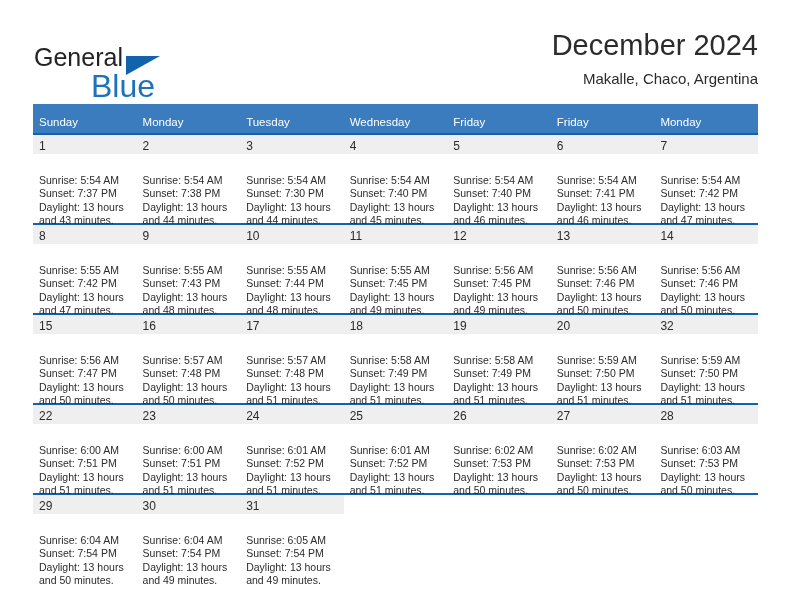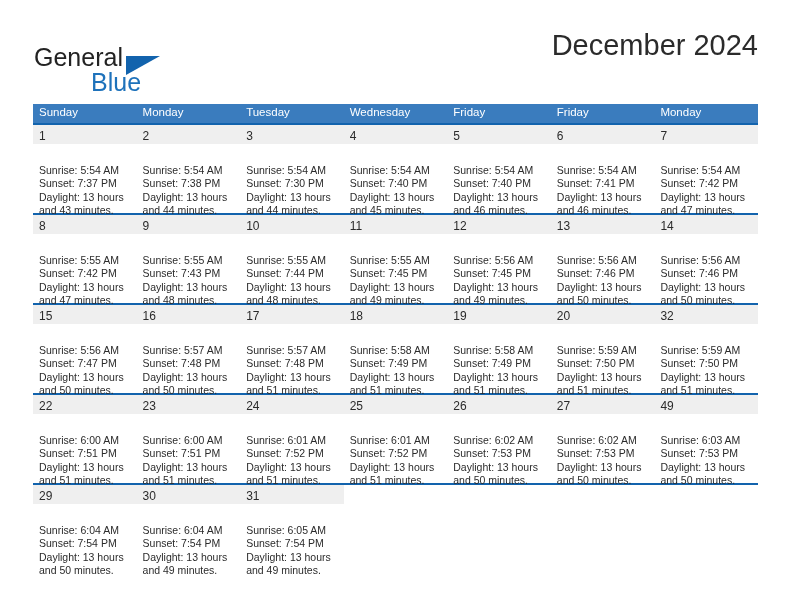--- a/index.html
+++ b/index.html
@@ -45,21 +45,21 @@
     top: 0;
     font-size: 25px;
     color: #232323;
     letter-spacing: 0px;
     font-family: "Liberation Sans", sans-serif;
   }
   .brand-blue {
     position: absolute;
     left: 57px;
     top: 25px;
-    font-size: 25px;
+    font-size: 32px;
     color: #1e72bb;
     font-family: "Liberation Sans", sans-serif;
   }
   .brand-flag {
     position: absolute;
     left: 92px;
     top: 13px;
     width: 0;
     height: 0;
     border-left: 34px solid #1263ad;
@@ -98,21 +98,21 @@
     border-collapse: collapse;
     table-layout: fixed;
   }
 
   .calendar th {
     background: #3a7cbe;
     color: #ffffff;
     font-size: 11.5px;
     font-weight: normal;
     text-align: left;
-    padding: 2px 0 5px 6px;
+    padding: 12px 0 5px 6px;
     height: 12px;
     border: none;
   }
 
   .calendar td {
     vertical-align: top;
     padding: 0;
     border: none;
     width: 103.57px;
   }
@@ -159,20 +159,21 @@
   <div class="header">
 
     <div class="brand">
       <span class="brand-general">General</span>
       <span class="brand-flag"></span>
       <span class="brand-blue">Blue</span>
     </div>
 
     <div class="title-block">
       <h1 class="cal-title">December 2024</h1>
+      <div class="cal-location">Makalle, Chaco, Argentina</div>
     </div>
 
   </div>
 
   <table class="calendar">
     <thead>
       <tr>
         <th>Sunday</th>
         <th>Monday</th>
         <th>Tuesday</th>
@@ -482,21 +483,21 @@
               <div class="details">
                 <div>Sunrise: 6:02 AM</div>
                 <div>Sunset: 7:53 PM</div>
                 <div>Daylight: 13 hours</div>
                 <div>and 50 minutes.</div>
               </div>
             </div>
           </td>
           <td>
             <div class="daycell">
-              <div class="daynum-band"><span class="daynum">49</span></div>
+              <div class="daynum-band"><span class="daynum">28</span></div>
               <div class="details">
                 <div>Sunrise: 6:03 AM</div>
                 <div>Sunset: 7:53 PM</div>
                 <div>Daylight: 13 hours</div>
                 <div>and 50 minutes.</div>
               </div>
             </div>
           </td>
         </tr>
         <tr class="week-row">

